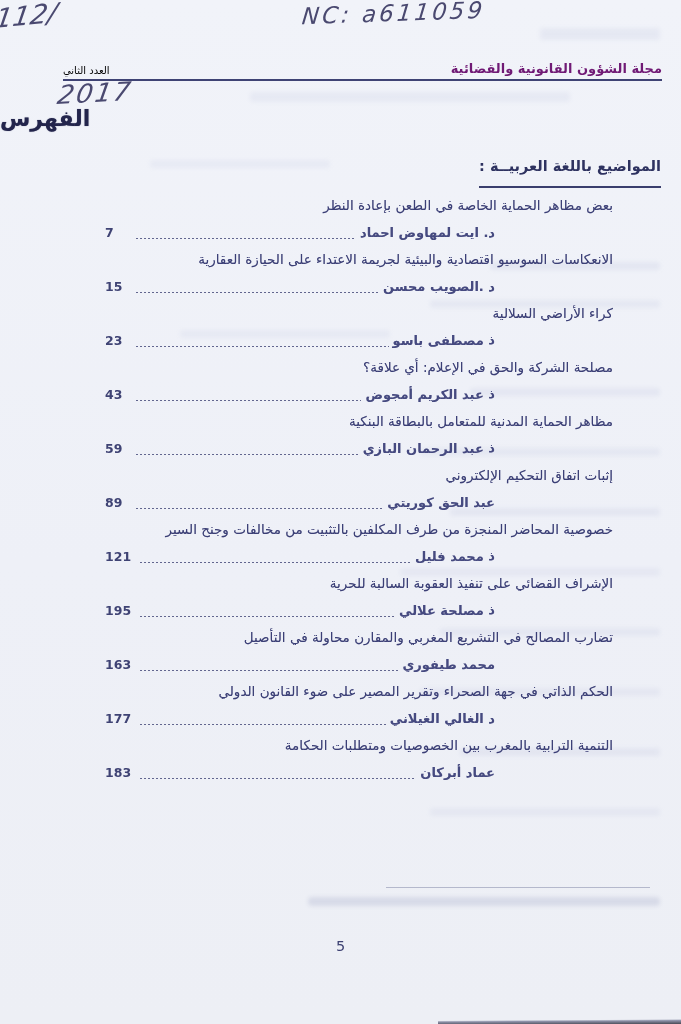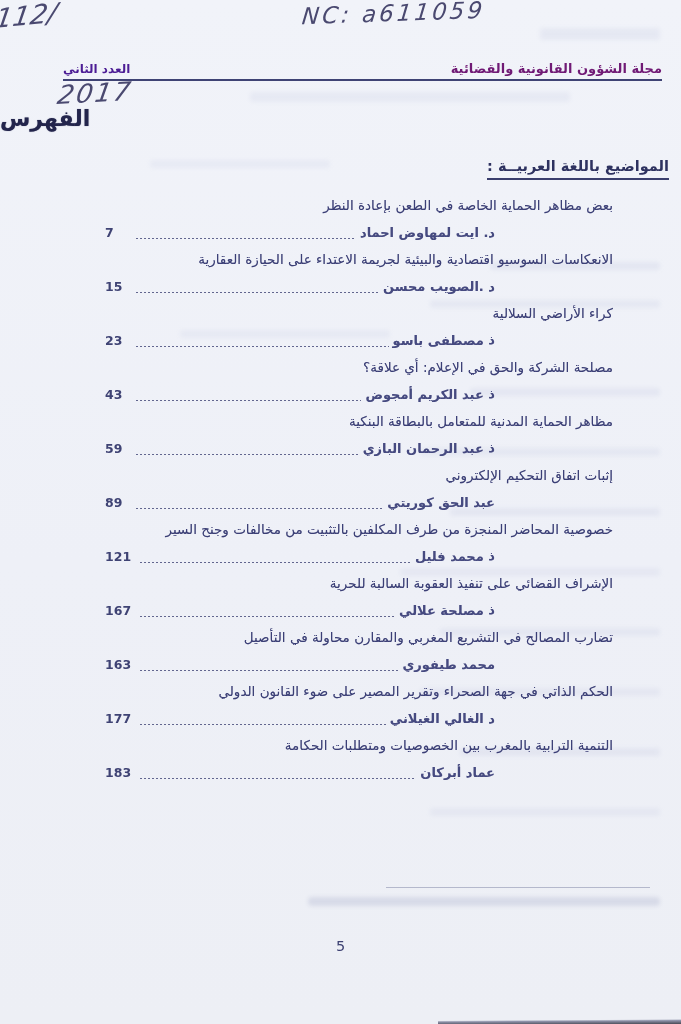--- a/index.html
+++ b/index.html
@@ -19,32 +19,32 @@
   #hw-catalog{left:302px;top:0px;font-size:23px;letter-spacing:3px;transform:rotate(-2deg) skewX(-8deg);}
   #hw-year{left:58px;top:78px;font-size:26px;letter-spacing:2px;transform:skewX(-12deg) rotate(-3deg);}
   
   #header{
     left:63px;right:19px;top:48px;height:28px;
     border-bottom:2px solid #3f4374;
     display:flex;justify-content:space-between;align-items:flex-end;
     direction:rtl;padding-bottom:3px;
   }
   #header .journal-title{font-size:13px;font-weight:bold;color:#701a75;}
-  #header .issue-label{font-size:12px;font-weight:bold;color:#4c1d95;}
+  #header .issue-label{font-size:10px;font-weight:normal;color:#000000;}
   
   #contents-title{
     top:106px;left:0;width:100%;text-align:left;
     font-size:22px;font-weight:bold;color:#23254c;
     letter-spacing:0.5px;text-shadow:0 0 1px rgba(35,37,76,0.55);
   }
   
   #section-heading{
-    top:158px;right:12px;
+    top:158px;right:20px;
     font-size:14.5px;font-weight:bold;color:#2e3260;
-    border-bottom:2px solid #3a3e6d;padding-bottom:4px;
+    border-bottom:2px solid #3a3e6d;padding-bottom:12px;
     direction:rtl;
   }
   
   #toc{
     left:105px;right:68px;top:192px;direction:rtl;
   }
   .toc-entry{height:54px;}
   .toc-title{
     text-align:right;font-weight:normal;font-size:13.5px;line-height:27px;
     color:#3b3f76;white-space:nowrap;text-shadow:0 0 0.6px rgba(59,63,118,0.4);
@@ -175,21 +175,21 @@
       <span class="toc-dots"></span>
       <span class="toc-page">121</span>
     </div>
   </div>
 
   <div class="toc-entry">
     <div class="toc-title">الإشراف القضائي على تنفيذ العقوبة السالبة للحرية</div>
     <div class="author-line">
       <span class="toc-author">ذ مصلحة علالي</span>
       <span class="toc-dots"></span>
-      <span class="toc-page">167</span>
+      <span class="toc-page">195</span>
     </div>
   </div>
 
   <div class="toc-entry">
     <div class="toc-title">تضارب المصالح في التشريع المغربي والمقارن محاولة في التأصيل</div>
     <div class="author-line">
       <span class="toc-author">محمد طيفوري</span>
       <span class="toc-dots"></span>
       <span class="toc-page">163</span>
     </div>

